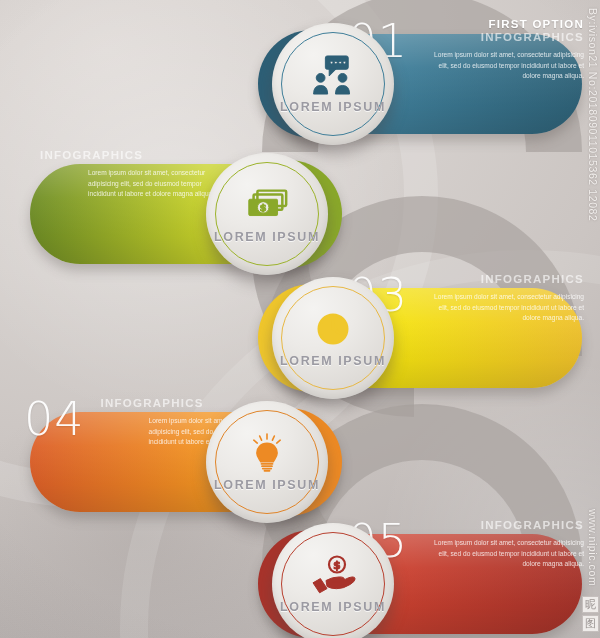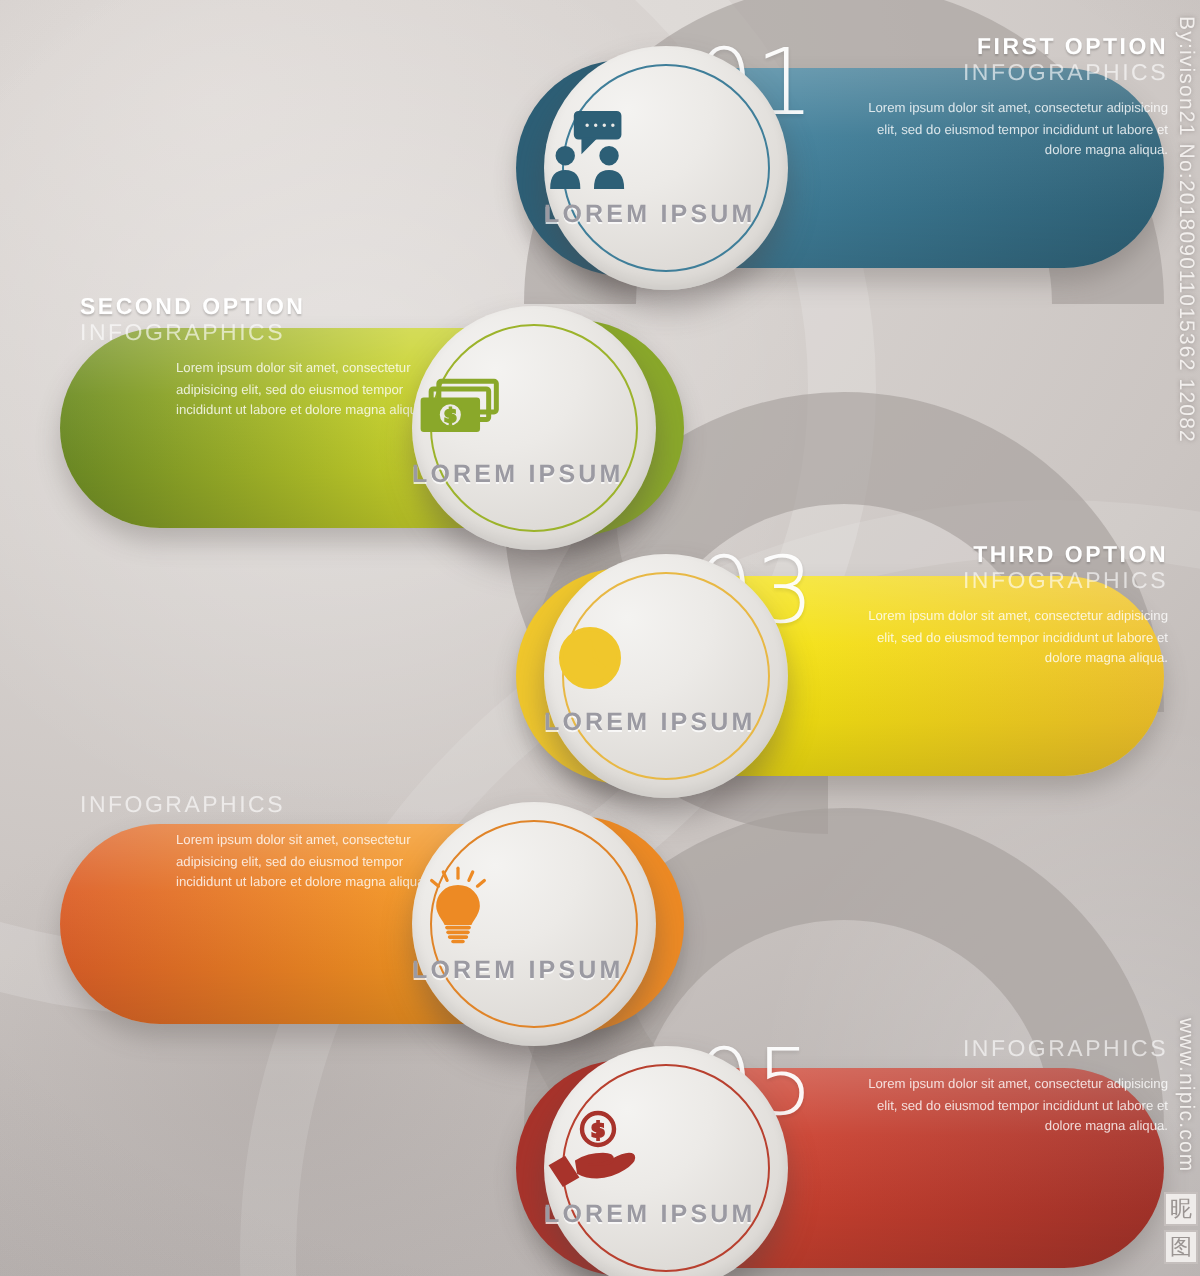--- a/index.html
+++ b/index.html
@@ -124,20 +124,21 @@
   .medal {
     position: absolute;
     top: 5px;
     width: 122px;
     height: 122px;
     border-radius: 50%;
     background: radial-gradient(72% 68% at 34% 26%, #f4f3f1 0%, #eceae7 48%, #dedbd7 100%);
     box-shadow: 0 9px 15px rgba(80,72,70,0.38), inset 0 -3px 6px rgba(0,0,0,0.07);
     display: flex;
     flex-direction: column;
+    align-items: center;
     justify-content: center;
   }
   .medal-left  { left: 272px; }
   .medal-right { right: 272px; }
   .medal .ring {
     position: absolute;
     left: 9px; top: 9px; right: 9px; bottom: 9px;
     border-radius: 50%;
     border: 1.4px solid rgba(0,0,0,0.2);
   }
@@ -192,21 +193,21 @@
     font-size: 11.5px;
     font-weight: 700;
     letter-spacing: 1.25px;
     color: #ffffff;
     text-align: right;
     white-space: nowrap;
     text-shadow: 0 1px 1px rgba(0,0,0,0.18);
   }
   .t-sub {
     font-size: 11.5px;
-    font-weight: 400;
+    font-weight: 700;
     letter-spacing: 1.25px;
     color: rgba(255,255,255,0.62);
     text-align: right;
     white-space: nowrap;
     margin-top: 1px;
   }
   .t-body {
     margin-top: 7px;
     font-size: 6.6px;
     line-height: 1.62;
@@ -308,21 +309,20 @@
     </div>
   </div>
 
   <div class="row r2">
     <div class="pill pill-left" id="pill1" style="background: linear-gradient(270deg, rgb(200, 210, 42) 0%, rgb(200, 210, 42) 42%, rgb(110, 141, 37) 100%);">
       <div class="sheen"></div>
     </div>
     <div class="blob blob-right" id="blob1" style="background: rgb(138, 168, 42);"></div>
     <div class="content align-left">
       <div class="texts">
-        <div class="t-title">SECOND OPTION</div>
         <div class="t-sub">INFOGRAPHICS</div>
         <div class="t-body">Lorem ipsum dolor sit amet, consectetur adipisicing elit, sed do eiusmod tempor incididunt ut labore et dolore magna aliqua.</div>
       </div>
     </div>
     <div class="medal medal-right" id="medal1">
       <div class="ring" id="ring1" style="border-color: rgb(156, 179, 43);"></div>
       <div class="icon">
         <svg viewBox="0 0 48 36" width="46" height="36">
           <g id="ic1" fill="#8aa82a" stroke="#8aa82a">
             <rect x="14" y="3" width="30" height="16" rx="1.2" fill="none" stroke-width="2.6"></rect>
@@ -338,21 +338,20 @@
   </div>
 
   <div class="row r3">
     <div class="pill pill-right" id="pill2" style="background: linear-gradient(90deg, rgb(244, 225, 18) 0%, rgb(244, 225, 18) 42%, rgb(238, 192, 42) 100%);">
       <div class="sheen"></div>
     </div>
     <div class="blob blob-left" id="blob2" style="background: rgb(240, 199, 44);"></div>
     <div class="content align-right">
       <div class="num">03</div>
       <div class="texts">
-        <div class="t-title">THIRD OPTION</div>
         <div class="t-sub">INFOGRAPHICS</div>
         <div class="t-body">Lorem ipsum dolor sit amet, consectetur adipisicing elit, sed do eiusmod tempor incididunt ut labore et dolore magna aliqua.</div>
       </div>
     </div>
     <div class="medal medal-left" id="medal2">
       <div class="ring" id="ring2" style="border-color: rgb(232, 184, 68);"></div>
       <div class="icon">
         <svg viewBox="0 0 40 40" width="40" height="40">
           <g id="ic2" fill="#f0c72c" stroke-width="2" stroke="#f0c72c">
             <circle cx="20" cy="20" r="14.5"></circle>
@@ -381,20 +380,21 @@
       <div class="medal-label">LOREM IPSUM</div>
     </div>
   </div>
 
   <div class="row r4">
     <div class="pill pill-left" id="pill3" style="background: linear-gradient(270deg, rgb(242, 148, 34) 0%, rgb(242, 148, 34) 42%, rgb(220, 95, 40) 100%);">
       <div class="sheen"></div>
     </div>
     <div class="blob blob-right" id="blob3" style="background: rgb(237, 138, 36);"></div>
     <div class="content align-left">
+      <div class="num">04</div>
       <div class="texts">
         <div class="t-sub">INFOGRAPHICS</div>
         <div class="t-body">Lorem ipsum dolor sit amet, consectetur adipisicing elit, sed do eiusmod tempor incididunt ut labore et dolore magna aliqua.</div>
       </div>
     </div>
     <div class="medal medal-right" id="medal3">
       <div class="ring" id="ring3" style="border-color: rgb(224, 132, 40);"></div>
       <div class="icon">
         <svg viewBox="0 0 40 44" width="40" height="42">
           <g id="ic3" fill="#ed8a24" stroke-width="1.9" stroke-linecap="round" stroke="#ed8a24">

